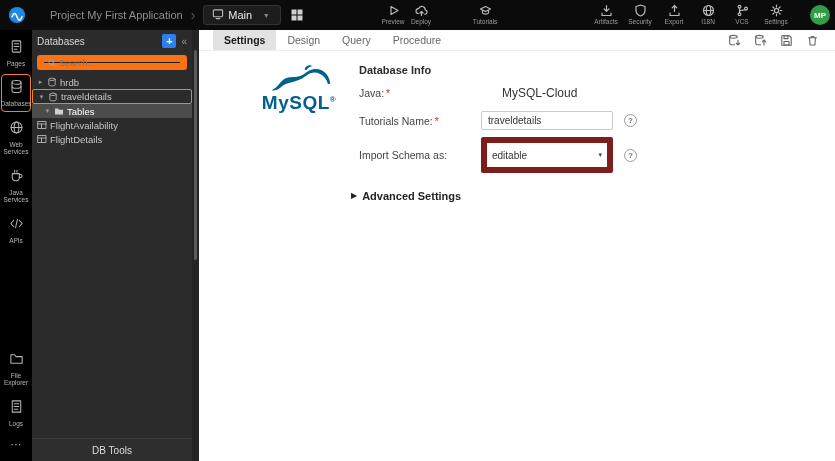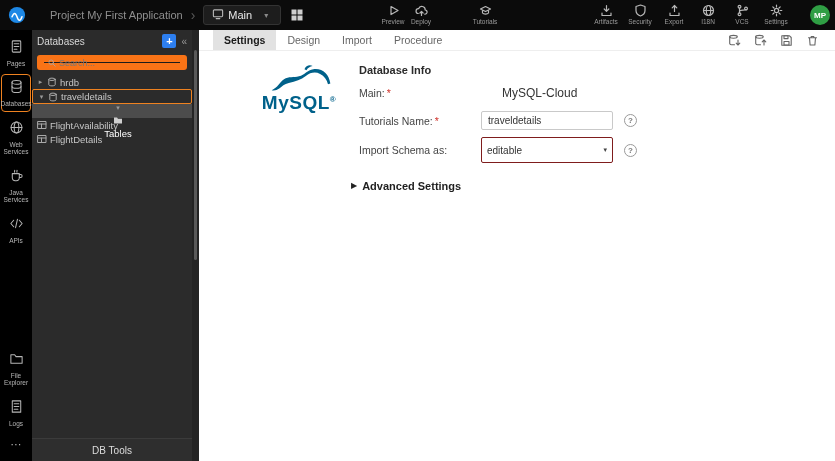--- a/index.html
+++ b/index.html
@@ -44,21 +44,21 @@
   .panel-add { margin-left:auto; width:14px; height:14px; background:#2d7ff0; color:#fff; border-radius:2px; display:flex; align-items:center; justify-content:center; font-size:11px; font-weight:bold; cursor:pointer; }
   .panel-collapse { color:#9a9a9a; margin-left:5px; font-size:10px; cursor:pointer; }
   .panel-search { margin:3px 5px 5px; height:15px; background:#1c1c1c; border:7px solid #f97316; border-radius:3px; display:flex; align-items:center; padding:0 4px; gap:3px; }
   .panel-search svg { width:8px; height:8px; flex:0 0 auto; }
   .panel-search input { flex:1; min-width:0; background:transparent; border:none; outline:none; color:#bbb; font-size:9px; font-family:inherit; }
   .tree-row { height:14px; display:flex; align-items:center; color:#c6c6c6; cursor:pointer; padding-left:5px; gap:3px; font-size:9.5px; white-space:nowrap; }
   .tree-row .caret { width:7px; font-size:7px; color:#999; text-align:center; flex:0 0 7px; }
   .tree-row svg { width:10px; height:10px; flex:0 0 auto; }
   .tree-row.hl { border:1.5px solid #ef8220; border-radius:2px; height:15px; }
   .tree-row.selected { background:#4c4c4c; color:#fff; }
-  .tree-row.lvl2 { padding-left:12px;flex-direction:column; }
+  .tree-row.lvl2 { padding-left:12px; }
   .tree-row.lvl3 { }
   .pico { stroke:#a9a9a9; fill:none; stroke-width:1; stroke-linecap:round; stroke-linejoin:round; }
   .db-tools { margin-top:auto; height:23px; background:#2e2e2e; border-top:1px solid #3b3b3b; color:#ddd; font-size:10px; display:flex; align-items:center; justify-content:center; cursor:pointer; }
   .vscroll { flex:0 0 7px; background:#242424; position:relative; }
   .vscroll .thumb { position:absolute; left:2px; top:20px; width:3px; height:210px; background:#5a5a5a; border-radius:2px; cursor:pointer; }
 
   
   .main { flex:1; background:#fff; display:flex; flex-direction:column; min-width:0; }
   .tabbar { flex:0 0 21px; display:flex; align-items:stretch; padding-left:14px; border-bottom:1px solid #eee; background:#fff; }
   .tab { padding:0 11px; display:flex; align-items:center; font-size:10.5px; color:#666; cursor:pointer; }
@@ -73,21 +73,21 @@
   .mysql-word { font-size:19px; font-weight:bold; color:#00618a; letter-spacing:.5px; line-height:1; }
   .reg { font-size:8px; vertical-align:super; font-weight:bold; }
 
   .form { position:absolute; left:160px; top:13px; }
   .form-title { font-size:11px; font-weight:bold; color:#2b2b2b; }
   .frow { display:flex; align-items:center; }
   .flabel { flex:0 0 122px; font-size:10.5px; color:#444; }
   .req { color:#d0342c; margin-left:2px; }
   .fvalue { font-size:12px; color:#333;margin-left:21px; }
   .finput { width:132px; height:19px; border:1px solid #c9c9c9; border-radius:2px; font-size:10px; color:#333; padding:0 6px; font-family:inherit; outline:none; }
-  .fselect { width:132px; height:19px; border:1px solid #7f1d1d; border-radius:2px; font-size:10px; color:#333; padding:12px 5px; display:flex; align-items:center; background:#fff; cursor:pointer; }
+  .fselect { width:132px; height:19px; border:6px solid #7f1d1d; border-radius:2px; font-size:10px; color:#333; padding:12px 5px; display:flex; align-items:center; background:#fff; cursor:pointer; }
   .sel-caret { margin-left:auto; font-size:7px; color:#444; }
   .help { width:13px; height:13px; border:1px solid #9a9a9a; border-radius:50%; color:#777; font-size:8px; font-weight:bold; display:flex; align-items:center; justify-content:center; margin-left:11px; cursor:pointer; flex:0 0 13px; }
   .row-host { margin-top:10px; }
   .row-name { margin-top:11px; }
   .row-import { margin-top:7px; }
   .advanced { margin-top:17px; margin-left:-8px; display:flex; align-items:center; gap:5px; cursor:pointer; }
   .adv-caret { font-size:8px; color:#222; line-height:1; }
   .adv-label { font-size:11px; font-weight:bold; color:#1f1f1f; }
 </style>
 </head>
@@ -329,21 +329,21 @@
     </aside>
 
     <div class="vscroll">
       <div class="thumb"></div>
     </div>
 
     <main class="main">
       <div class="tabbar">
         <div class="tab active">Settings</div>
         <div class="tab">Design</div>
-        <div class="tab">Import</div>
+        <div class="tab">Query</div>
         <div class="tab">Procedure</div>
         <div class="tab-actions">
           <svg viewBox="0 0 13 13" class="aico">
               <ellipse cx="5.5" cy="2.8" rx="3.8" ry="1.4"></ellipse>
               <path d="M1.7 2.8v6.6c0 .8 1.7 1.4 3.8 1.4h1"></path>
               <path d="M10 6v5M8.2 9.2L10 11l1.8-1.8"></path>
             </svg>
           <svg viewBox="0 0 13 13" class="aico">
               <ellipse cx="5.5" cy="2.8" rx="3.8" ry="1.4"></ellipse>
               <path d="M1.7 2.8v6.6c0 .8 1.7 1.4 3.8 1.4h1"></path>
@@ -367,21 +367,21 @@
             <path fill="#00618a" d="M96 30 C94 16 84 7 71 9 C62 10.5 58.5 17 50 19.5 C42 22 35 19 28 24 C21 29 19 36 10 40 C13.5 41 17.5 40 21 37.5 C25 34.5 28.5 31 35 29.5 C45 27 53 24.5 60 19 C66.5 14 74 12.5 81 16 C87 19 91 24.5 92.5 31 Z"></path>
             <path fill="#00618a" d="M58 9 C60 3.5 66 2 70 4.5 C66 5.5 63 7 61 10.5 Z"></path>
           </svg>
           <div class="mysql-word"><span>MySQL</span><span class="reg">®</span></div>
         </div>
 
         <div class="form">
           <div class="form-title">Database Info</div>
 
           <div class="frow row-host">
-            <span class="flabel"><span>Main:</span><span class="req">*</span></span>
+            <span class="flabel"><span>Java:</span><span class="req">*</span></span>
             <span class="fvalue">MySQL-Cloud</span>
           </div>
 
           <div class="frow row-name">
             <span class="flabel"><span>Tutorials Name:</span><span class="req">*</span></span>
             <input type="text" class="finput" value="traveldetails" style="">
             <span class="help">?</span>
           </div>
 
           <div class="frow row-import">

